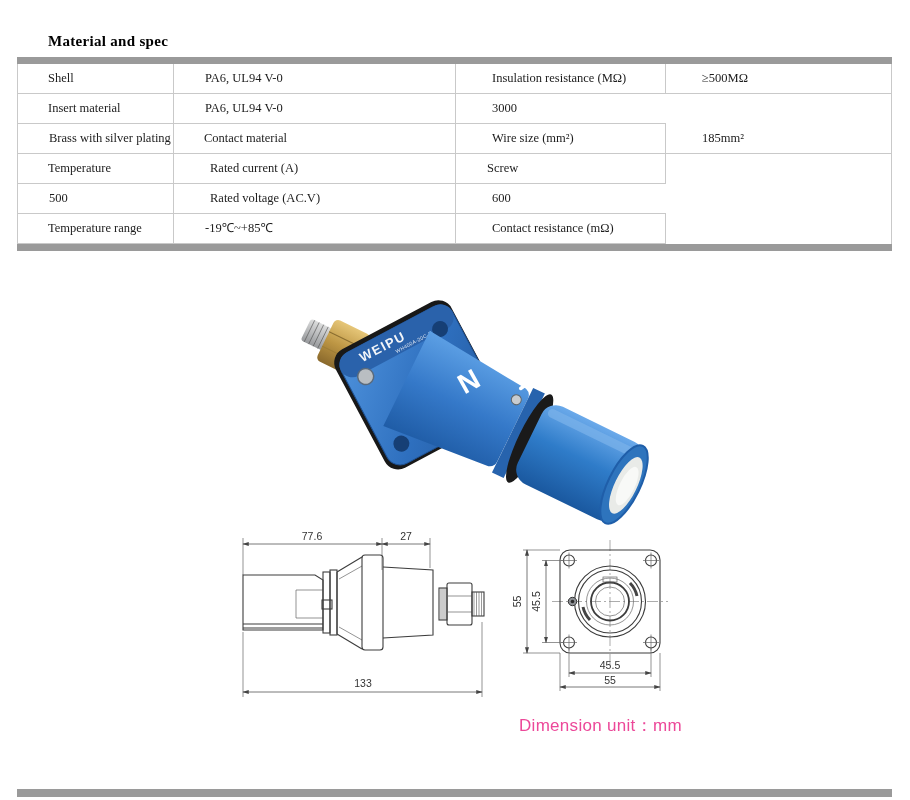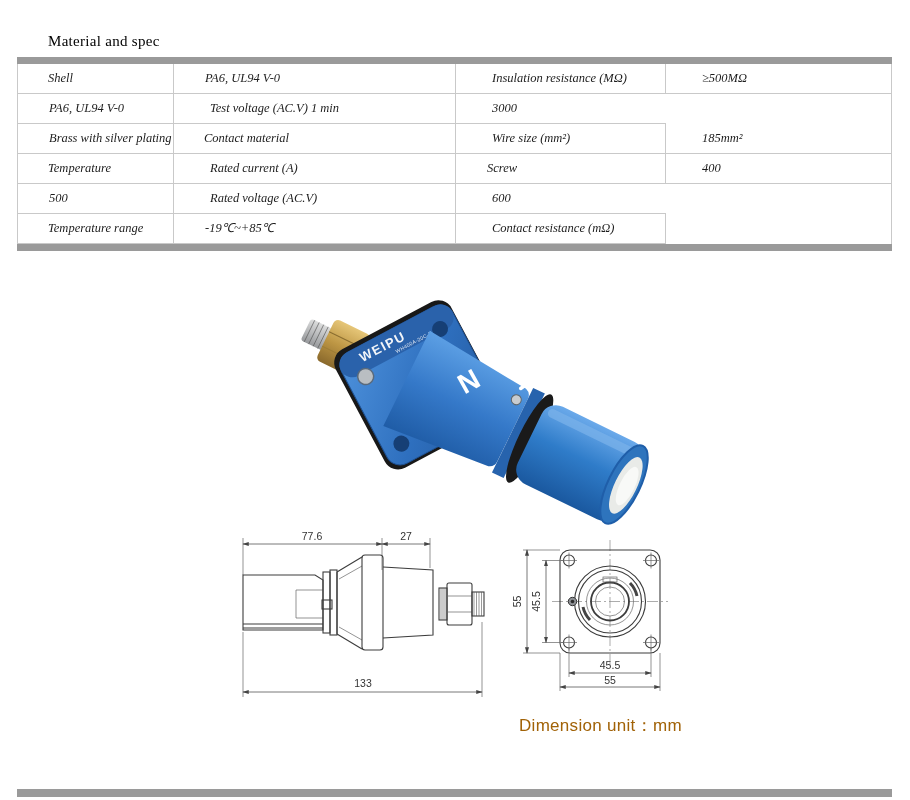--- a/index.html
+++ b/index.html
@@ -3,41 +3,41 @@
 <meta charset="utf-8">
 <style>
   html,body{margin:0;padding:0;}
   body{
     width:910px;height:800px;position:relative;background:#ffffff;
     font-family:"Liberation Serif", serif;overflow:hidden;
   }
   
   .page-title{
     position:absolute;left:48px;top:33px;
-    font-size:15px;font-weight:normal;color:#000;letter-spacing:.3px;
-  }
-  
-  .spec-table{position:absolute;left:17px;top:57px;width:875px;font-style:italic;}
+    font-size:15px;font-weight:bold;color:#000;letter-spacing:.3px;
+  }
+  
+  .spec-table{position:absolute;left:17px;top:57px;width:875px;}
   .gray-bar{height:7px;background:#9a9a9a;}
   .tbl-body{border-left:1px solid #c9c9c9;border-right:1px solid #c9c9c9;}
   .tbl-row{display:grid;grid-template-columns:156px 282px 210px 225px;height:30px;}
   .cell{
     line-height:29px;height:29px;border-bottom:1px solid #c9c9c9;
     font-size:12.5px;color:#1c1c1c;white-space:nowrap;overflow:hidden;
   }
   .c1{padding-left:30px;border-right:1px solid #c9c9c9;}
   .c2{padding-left:31px;border-right:1px solid #c9c9c9;}
   .c3{padding-left:36px;border-right:1px solid #c9c9c9;}
   .c4{padding-left:36px;}
   
   .photo-wrap{position:absolute;left:285px;top:282px;width:400px;height:245px;}
   .drawings-wrap{position:absolute;left:220px;top:530px;width:480px;height:175px;}
   .dim-note{
     position:absolute;left:519px;top:714px;
-    font-family:"Liberation Sans",sans-serif;font-size:17px;color:#a16207;letter-spacing:.3px;
+    font-family:"Liberation Sans",sans-serif;font-size:17px;color:#ec4899;letter-spacing:.3px;
   }
   .footer-bar{position:absolute;left:17px;top:789px;width:875px;height:8px;background:#9a9a9a;}
   
   .ln{stroke:#3c3c3c;stroke-width:1.1;fill:none;}
   .lnb{stroke:#3c3c3c;stroke-width:1.8;fill:none;}
   .thin{stroke:#666;stroke-width:.7;fill:none;}
   .dim{stroke:#555;stroke-width:.8;fill:none;}
   .hatch{stroke:#555;stroke-width:.6;}
   .dimt{font-family:"Liberation Sans",sans-serif;font-size:10.5px;fill:#333;}
   .brand-t{font-family:"Liberation Sans",sans-serif;font-size:13px;font-weight:bold;fill:#f2f5f9;letter-spacing:1.5px;}
@@ -52,35 +52,34 @@
 <div class="spec-table">
   <div class="gray-bar"></div>
   <div class="tbl-body">
     <div class="tbl-row">
       <div class="cell c1">Shell</div>
       <div class="cell c2">PA6, UL94 V-0</div>
       <div class="cell c3">Insulation resistance (MΩ)</div>
       <div class="cell c4">≥500MΩ</div>
     </div>
     <div class="tbl-row">
+      <div class="cell c1">Insert material</div>
       <div class="cell c2">PA6, UL94 V-0</div>
-      <div class="cell c3">Test voltage (AC.V) 1 min</div>
       <div class="cell c4">3000</div>
     </div>
     <div class="tbl-row">
       <div class="cell c2">Brass with silver plating</div>
       <div class="cell c1">Contact material</div>
       <div class="cell c3">Wire size (mm²)</div>
       <div class="cell c4">185mm²</div>
     </div>
     <div class="tbl-row">
       <div class="cell c1">Temperature</div>
       <div class="cell c3">Rated current (A)</div>
       <div class="cell c2">Screw</div>
-      <div class="cell c4">400</div>
     </div>
     <div class="tbl-row">
       <div class="cell c2">500</div>
       <div class="cell c3">Rated voltage (AC.V)</div>
       <div class="cell c4">600</div>
     </div>
     <div class="tbl-row">
       <div class="cell c1">Temperature range</div>
       <div class="cell c2">-19℃~+85℃</div>
       <div class="cell c3">Contact resistance (mΩ)</div>

